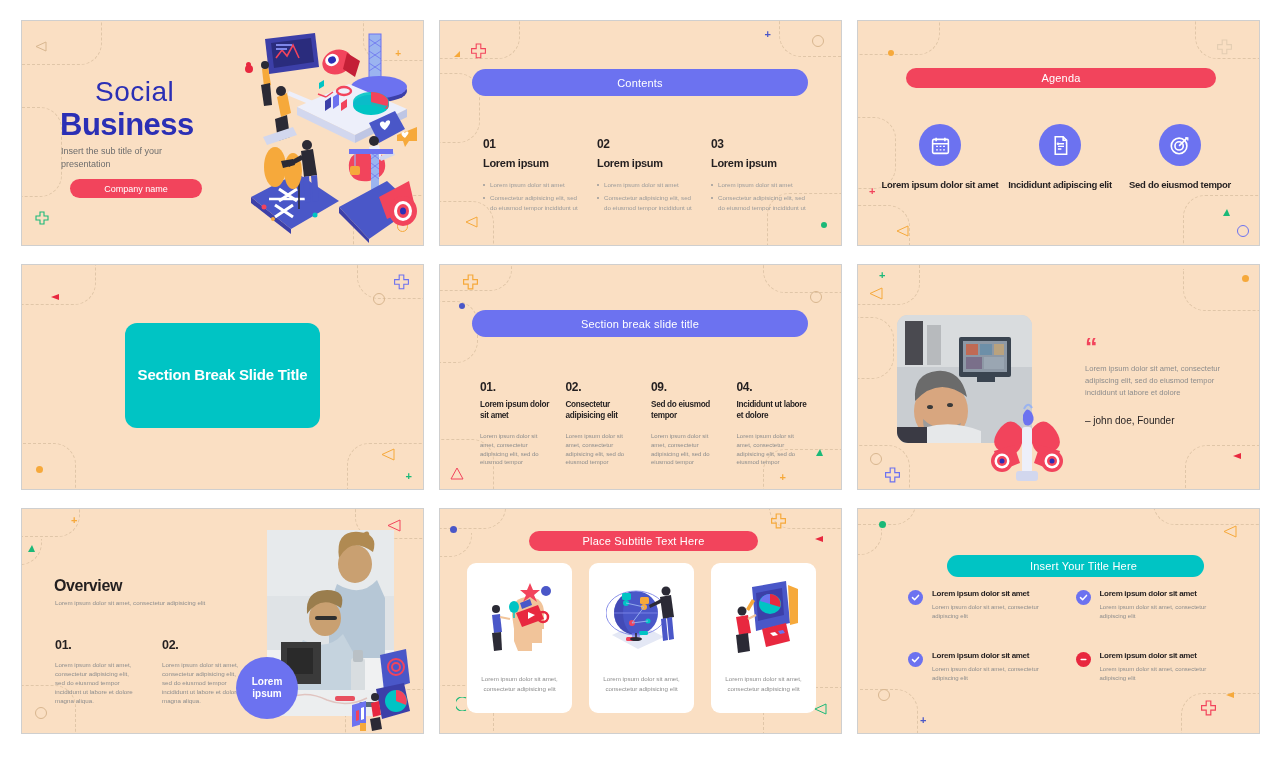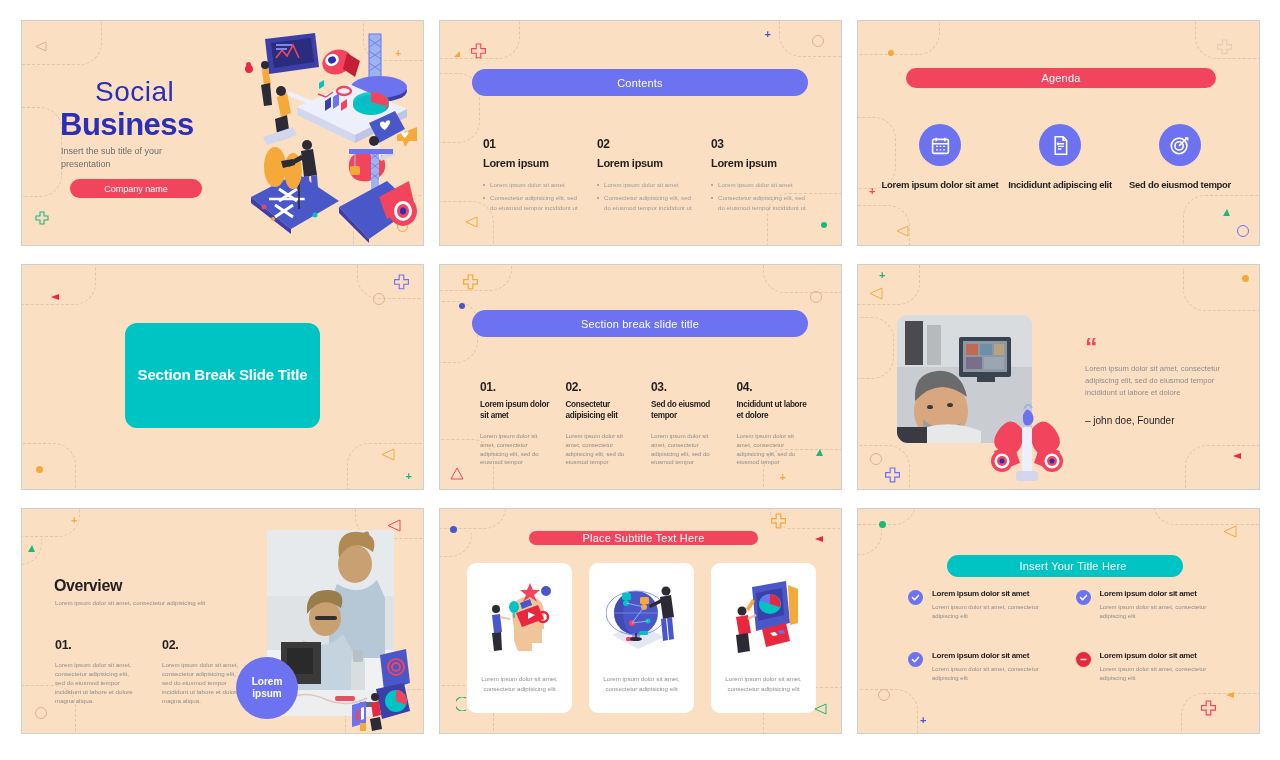--- a/index.html
+++ b/index.html
@@ -143,35 +143,35 @@
   }
   .s7-badge {
     position: absolute; left: 214px; top: 148px; width: 62px; height: 62px;
     border-radius: 50%; background: #6C72F0; color: #fff;
     display: flex; align-items: center; justify-content: center;
     font-weight: 800; font-size: 10px; text-align: center; line-height: 1.25;
   }
   .s7-art { position: absolute; left: 330px; top: 140px; width: 60px; height: 82px; }
 
   
-  .s8-banner { left: 89px; top: 22px; width: 229px; height: 14px; }
+  .s8-banner { left: 89px; top: 22px; width: 229px; height: 20px; }
   .s8-cards { position: absolute; left: 27px; top: 54px; width: 350px; display: flex; gap: 17px; }
   .s8-card {
     width: 105px; height: 150px; background: #ffffff; border-radius: 9px;
     display: flex; flex-direction: column; align-items: center;
     padding-top: 16px;
   }
   .s8-ill { width: 72px; height: 74px; }
   .s8-card p {
     margin-top: auto; margin-bottom: 20px; width: 85px;
     font-size: 6.2px; color: #8d8d8d; text-align: center; line-height: 1.5;
   }
 
   
-  .s9-banner { left: 89px; top: 46px; width: 236px; height: 22px; padding-left: 16px; }
+  .s9-banner { left: 89px; top: 46px; width: 257px; height: 22px; padding-left: 16px; }
   .s9-grid {
     position: absolute; left: 50px; top: 80px; width: 315px;
     display: grid; grid-template-columns: 1fr 1fr; gap: 31px 20px;
   }
   .s9-item { display: flex; gap: 9px; }
   .s9-badge {
     flex: 0 0 auto; width: 15px; height: 15px; border-radius: 50%;
     display: flex; align-items: center; justify-content: center; margin-top: 1px;
   }
   .s9-badge.ok  { background: #6C72F0; }
@@ -484,21 +484,21 @@
         <div class="num">01.</div>
         <div class="hd">Lorem ipsum dolor sit amet</div>
         <div class="body-txt">Lorem ipsum dolor sit amet, consectetur adipisicing elit, sed do eiusmod tempor</div>
       </div>
       <div class="s5-col">
         <div class="num">02.</div>
         <div class="hd">Consectetur adipisicing elit</div>
         <div class="body-txt">Lorem ipsum dolor sit amet, consectetur adipisicing elit, sed do eiusmod tempor</div>
       </div>
       <div class="s5-col">
-        <div class="num">03.</div>
+        <div class="num">09.</div>
         <div class="hd">Sed do eiusmod tempor</div>
         <div class="body-txt">Lorem ipsum dolor sit amet, consectetur adipisicing elit, sed do eiusmod tempor</div>
       </div>
       <div class="s5-col">
         <div class="num">04.</div>
         <div class="hd">Incididunt ut labore et dolore</div>
         <div class="body-txt">Lorem ipsum dolor sit amet, consectetur adipisicing elit, sed do eiusmod tempor</div>
       </div>
     </div>
   </div>

